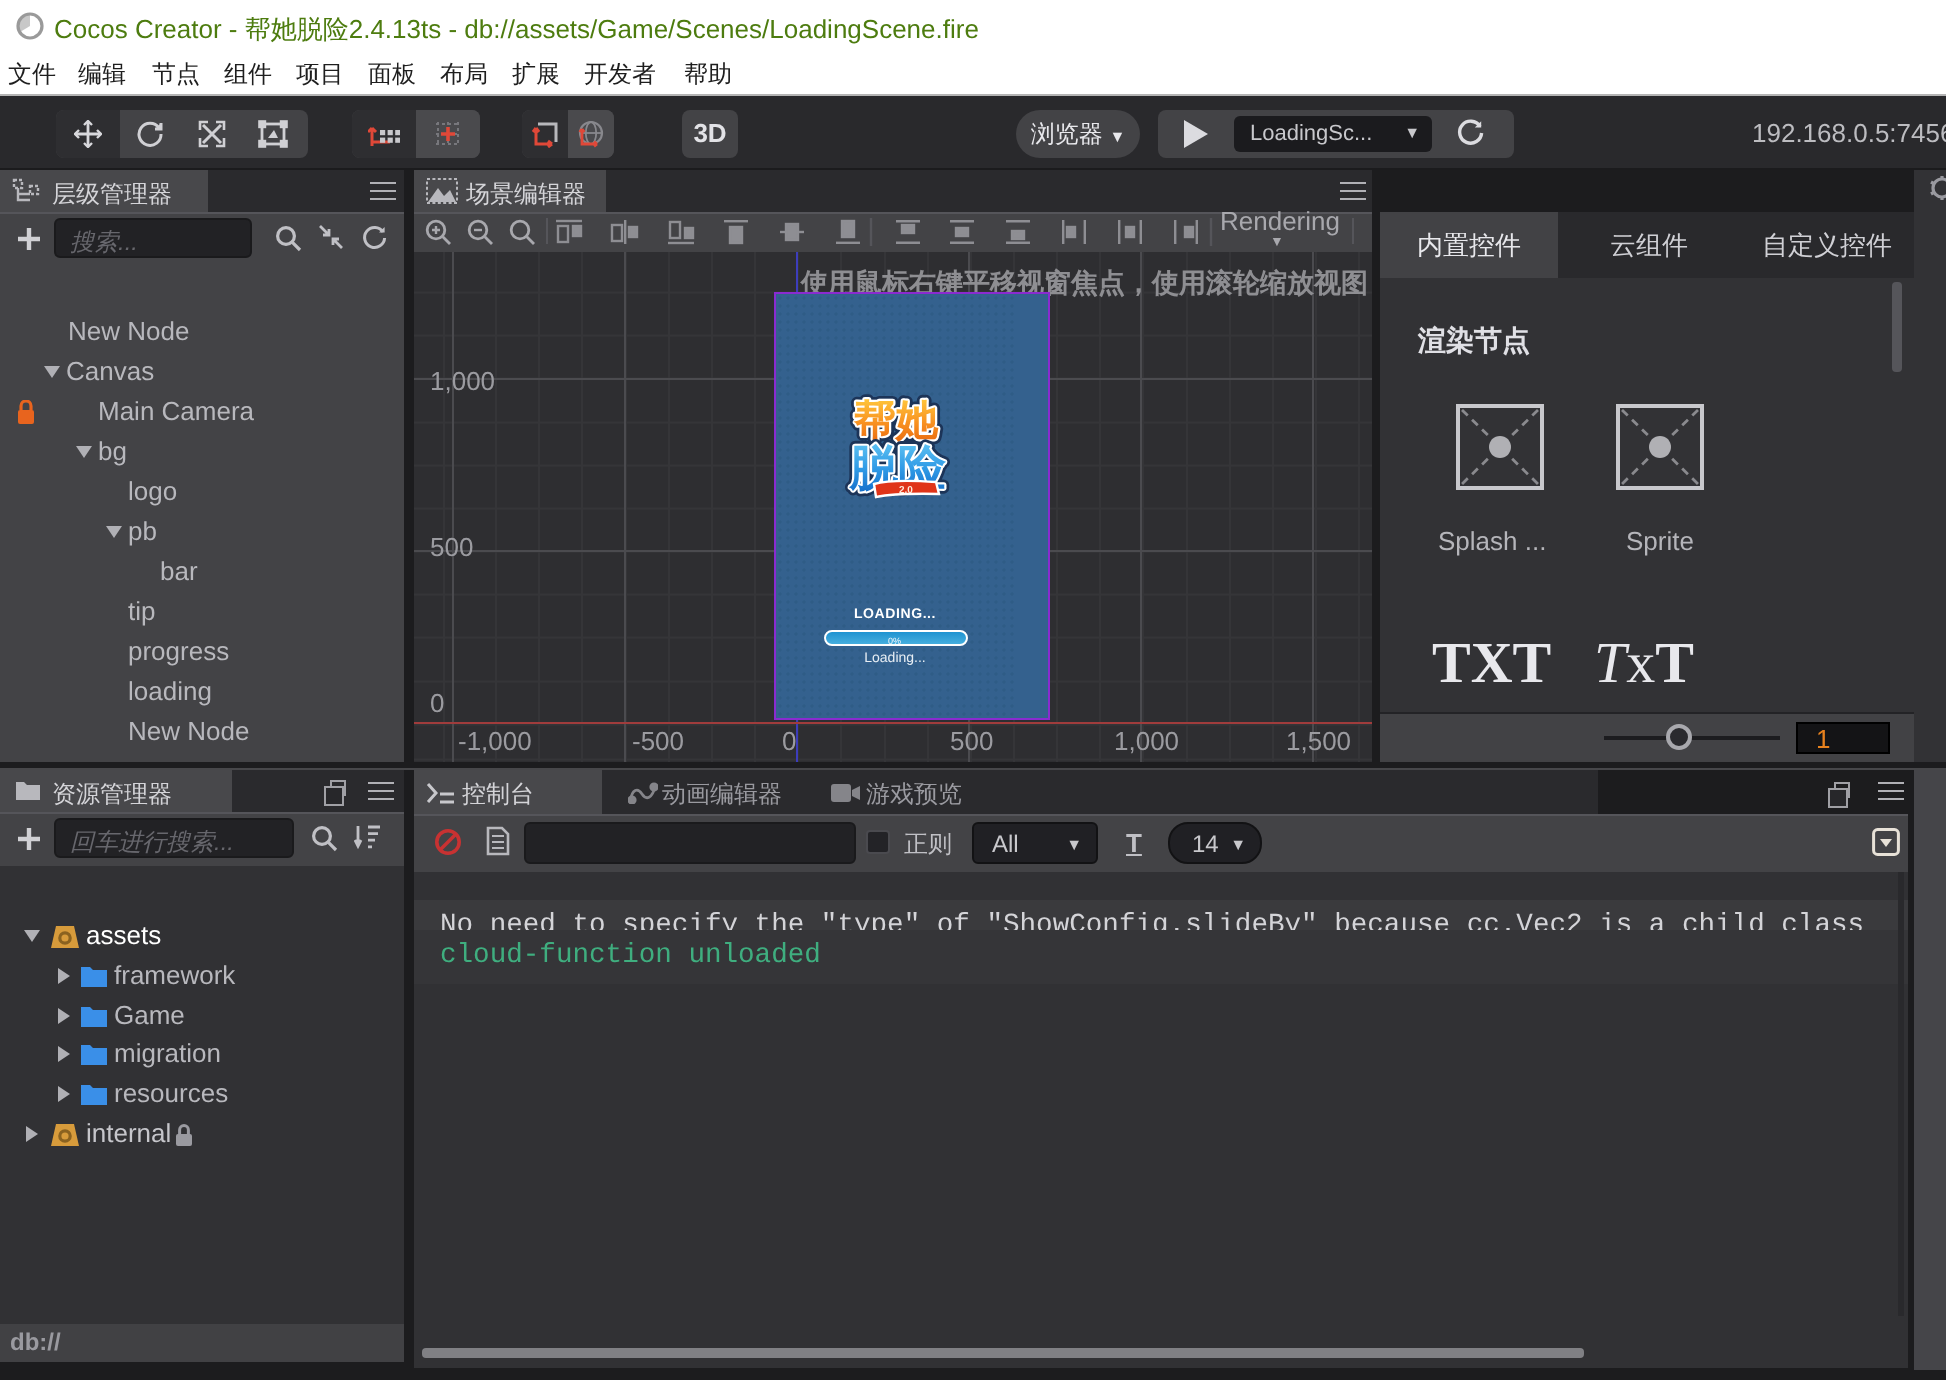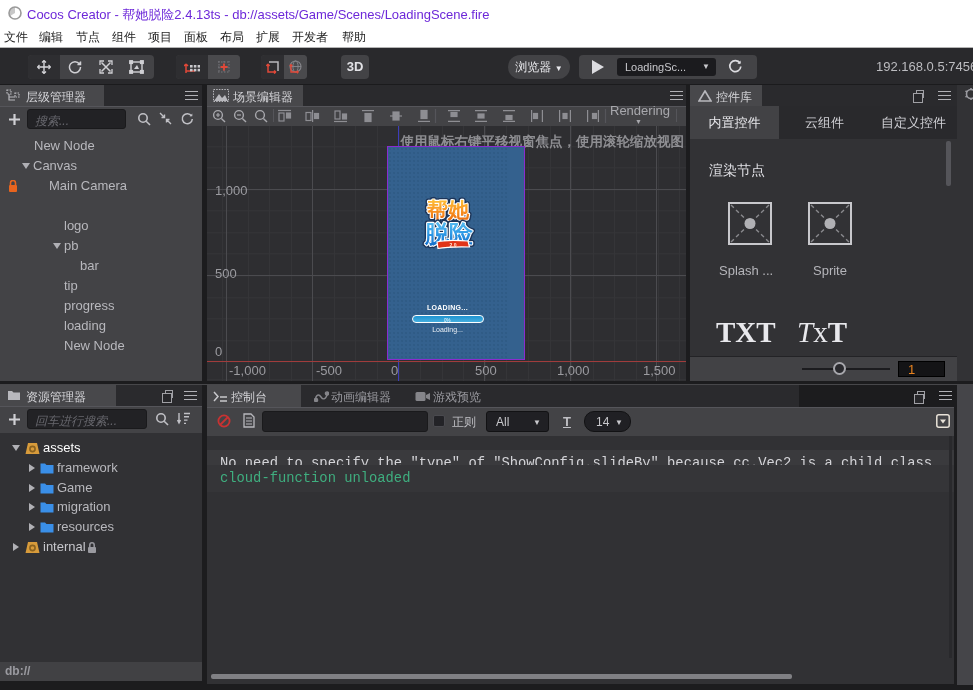--- a/index.html
+++ b/index.html
@@ -1,36 +1,36 @@
 <!DOCTYPE html>
 <html><head>
 <meta charset="utf-8">
 <style>
   * { margin:0; padding:0; box-sizing:border-box; }
   html,body { width:973px; height:690px; overflow:hidden; background:#1c1c1e; }
   body { font-family:"Liberation Sans", sans-serif; position:relative; }
   .abs { position:absolute; }
   
   #titlebar { left:0; top:0; width:973px; height:26px; background:#ffffff; }
-  #titletext { left:27px; top:6px; font-size:13px; color:#6d28d9; }
+  #titletext { left:27px; top:6px; font-size:13px; color:#4d7c0f; }
   #menubar { left:0; top:26px; width:973px; height:22px; background:#ffffff; border-bottom:1px solid #b4b4b4; }
   .menuitem { position:absolute; top:3px; font-size:12px; color:#1e1e1e; }
   #toolbar { left:0; top:48px; width:973px; height:37px; background:#29292c; border-bottom:1px solid #1b1b1d; }
   .tbgroup { position:absolute; top:7px; height:24px; background:#434346; border-radius:4px; }
   .tbseg { position:absolute; top:0; height:24px; }
   .tbseg.dark { background:#2e2e31; }
   
   .tabbar { position:absolute; background:#2a2a2d; }
   .tab-active { position:absolute; background:#48484b; color:#d8d8dc; font-size:12px; }
   .tab-label { position:absolute; font-size:12px; color:#d4d4d8; white-space:nowrap; }
   .ptoolbar { position:absolute; background:#434346; box-shadow:inset 0 1px 0 #55555a; }
   .pbody { position:absolute; background:#434346; }
   .searchbox { position:absolute; background:#222225; border:1px solid #1a1a1c; border-radius:3px; }
   .searchph { color:#67676d; font-style:italic; font-size:12px; position:absolute; }
-  .treerow { position:absolute; left:0; width:100%; height:20px; line-height:20px; font-size:13px; color:#b8b8bd; white-space:nowrap; }
+  .treerow { position:absolute; left:0; width:100%; height:20px; line-height:20px; font-size:13px; color:#b8b8bd; white-space:nowrap;margin-top:20px; }
   .hamburger { position:absolute; width:13px; height:9px; border-top:1.6px solid #b0b0b5; border-bottom:1.6px solid #b0b0b5; }
   .hamburger:after { content:""; position:absolute; left:0; top:2.7px; width:13px; height:1.6px; background:#b0b0b5; }
   .copyicon { position:absolute; width:8px; height:8px; border:1px solid #a0a0a5; }
   .copyicon:after { content:""; position:absolute; left:-4px; top:2px; width:8px; height:8px; border:1px solid #a0a0a5; background:#27272a; }
 </style>
 </head>
 <body>
 
 <div class="abs" id="titlebar">
   <svg class="abs" style="left:8px;top:6px" width="14" height="14" viewBox="0 0 14 14">
@@ -166,20 +166,23 @@
     <div class="treerow" style="top:3px"><span style="margin-left:34px">New Node</span></div>
     <div class="treerow" style="top:23px"><svg width="8" height="6" style="position:absolute;left:22px;top:7px">
           <path d="M0 0 L8 0 L4 6 Z" fill="#b0b0b5"></path>
         </svg><span style="margin-left:33px">Canvas</span></div>
     <div class="treerow" style="top:43px">
       <svg width="10" height="12" style="position:absolute;left:8px;top:4px">
           <rect x="1" y="5" width="8" height="7" rx="1" fill="#e8641e"></rect>
           <path d="M2.5 5 L2.5 3 A2.5 2.5 0 0 1 7.5 3 L7.5 5" fill="none" stroke="#e8641e" stroke-width="1.6"></path>
         </svg>
       <span style="margin-left:49px">Main Camera</span></div>
+    <div class="treerow" style="top:63px"><svg width="8" height="6" style="position:absolute;left:38px;top:7px">
+          <path d="M0 0 L8 0 L4 6 Z" fill="#b0b0b5"></path>
+        </svg><span style="margin-left:49px">bg</span></div>
     <div class="treerow" style="top:83px"><span style="margin-left:64px">logo</span></div>
     <div class="treerow" style="top:103px"><svg width="8" height="6" style="position:absolute;left:53px;top:7px">
           <path d="M0 0 L8 0 L4 6 Z" fill="#b0b0b5"></path>
         </svg><span style="margin-left:64px">pb</span></div>
     <div class="treerow" style="top:123px"><span style="margin-left:80px">bar</span></div>
     <div class="treerow" style="top:143px"><span style="margin-left:64px">tip</span></div>
     <div class="treerow" style="top:163px"><span style="margin-left:64px">progress</span></div>
     <div class="treerow" style="top:183px"><span style="margin-left:64px">loading</span></div>
     <div class="treerow" style="top:203px"><span style="margin-left:64px">New Node</span></div>
   </div>
@@ -388,36 +391,27 @@
       <div class="abs" style="left:0;top:157px;width:119px;text-align:center;font-size:7px;font-weight:bold;color:#fff;letter-spacing:0.3px">LOADING...</div>
       <div class="abs" style="left:24px;top:168px;width:72px;height:8px;border:1.5px solid #fff;border-radius:4px;background:linear-gradient(to bottom,#1f93d1,#45aede)">
         <div style="position:absolute;left:31px;top:1.5px;font-size:4.5px;color:#f4f8fc">0%</div>
       </div>
       <div class="abs" style="left:0;top:179px;width:119px;text-align:center;font-size:7px;color:#e8eef4">Loading...</div>
     </div>
   </div>
 </div>
 
 <div class="abs" id="widgets" style="left:690px;top:85px;width:267px;height:296px">
-  <div class="tabbar" style="left:0;top:0;width:267px;height:21px">
-    <div class="tab-active" style="left:0;top:0;width:72px;height:21px"></div>
-    <svg class="abs" style="left:8px;top:5px" width="14" height="12" viewBox="0 0 14 12">
-        <path d="M7 1 L13 11 L1 11 Z" fill="none" stroke="#b8b8bd" stroke-width="1.6"></path>
-      </svg>
-    <div class="tab-label" style="left:26px;top:4px">控件库</div>
-    <div class="copyicon" style="left:226px;top:5px"></div>
-    <div class="hamburger" style="left:248px;top:6px"></div>
-  </div>
   <div class="abs" style="left:0;top:21px;width:267px;height:33px;background:#29292c">
     <div class="abs" style="left:0;top:0;width:89px;height:33px;background:#424245;color:#e8e8ec;font-size:13px;text-align:center;line-height:33px">内置控件</div>
     <div class="abs" style="left:90px;top:0;width:89px;height:33px;color:#d0d0d5;font-size:13px;text-align:center;line-height:33px">云组件</div>
     <div class="abs" style="left:180px;top:0;width:87px;height:33px;color:#d0d0d5;font-size:13px;text-align:center;line-height:33px">自定义控件</div>
   </div>
   <div class="abs" style="left:0;top:54px;width:267px;height:217px;background:#323235">
-    <div class="abs" style="left:19px;top:23px;font-size:14px;font-weight:normal;color:#e0e0e5">渲染节点</div>
+    <div class="abs" style="left:19px;top:23px;font-size:14px;font-weight:bold;color:#e0e0e5">渲染节点</div>
     <svg class="abs" style="left:38px;top:63px" width="44" height="43" viewBox="0 0 44 43">
       <rect x="1" y="1" width="42" height="41" fill="none" stroke="#c8c8cc" stroke-width="2"></rect>
       <path d="M3 3 L41 40 M41 3 L3 40" stroke="#8a8a8e" stroke-width="1.4" stroke-dasharray="4,3"></path>
       <circle cx="22" cy="21.5" r="5.5" fill="#b0b0b4"></circle>
     </svg>
     <svg class="abs" style="left:118px;top:63px" width="44" height="43" viewBox="0 0 44 43">
       <rect x="1" y="1" width="42" height="41" fill="none" stroke="#c8c8cc" stroke-width="2"></rect>
       <path d="M3 3 L41 40 M41 3 L3 40" stroke="#8a8a8e" stroke-width="1.4" stroke-dasharray="4,3"></path>
       <circle cx="22" cy="21.5" r="5.5" fill="#b0b0b4"></circle>
     </svg>

